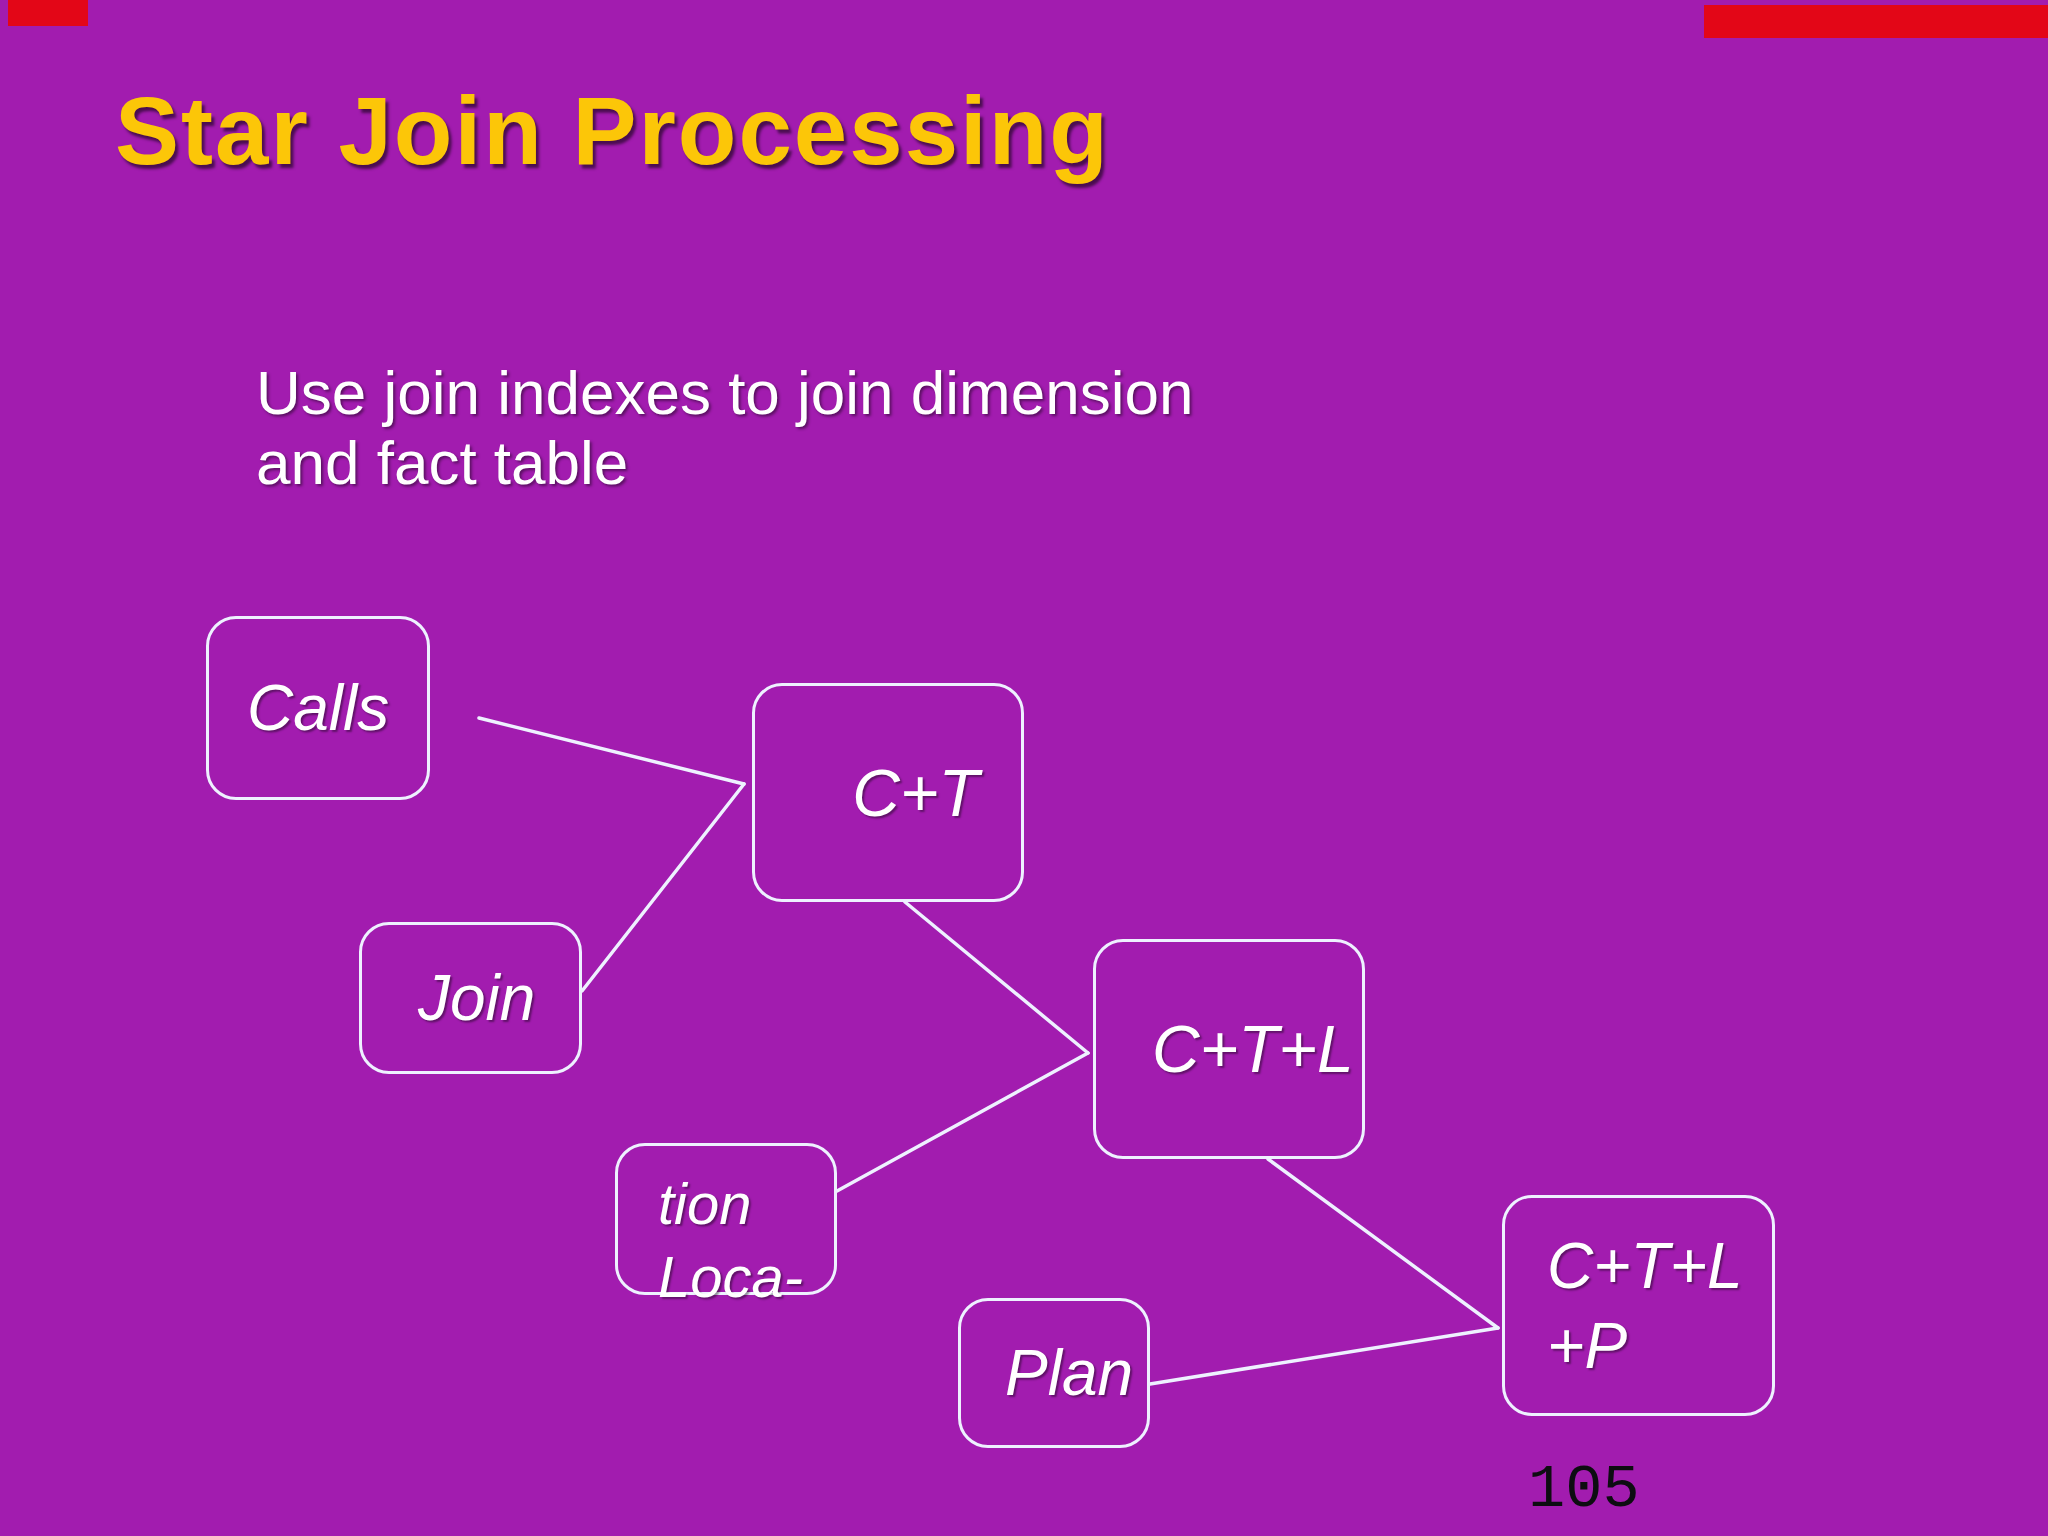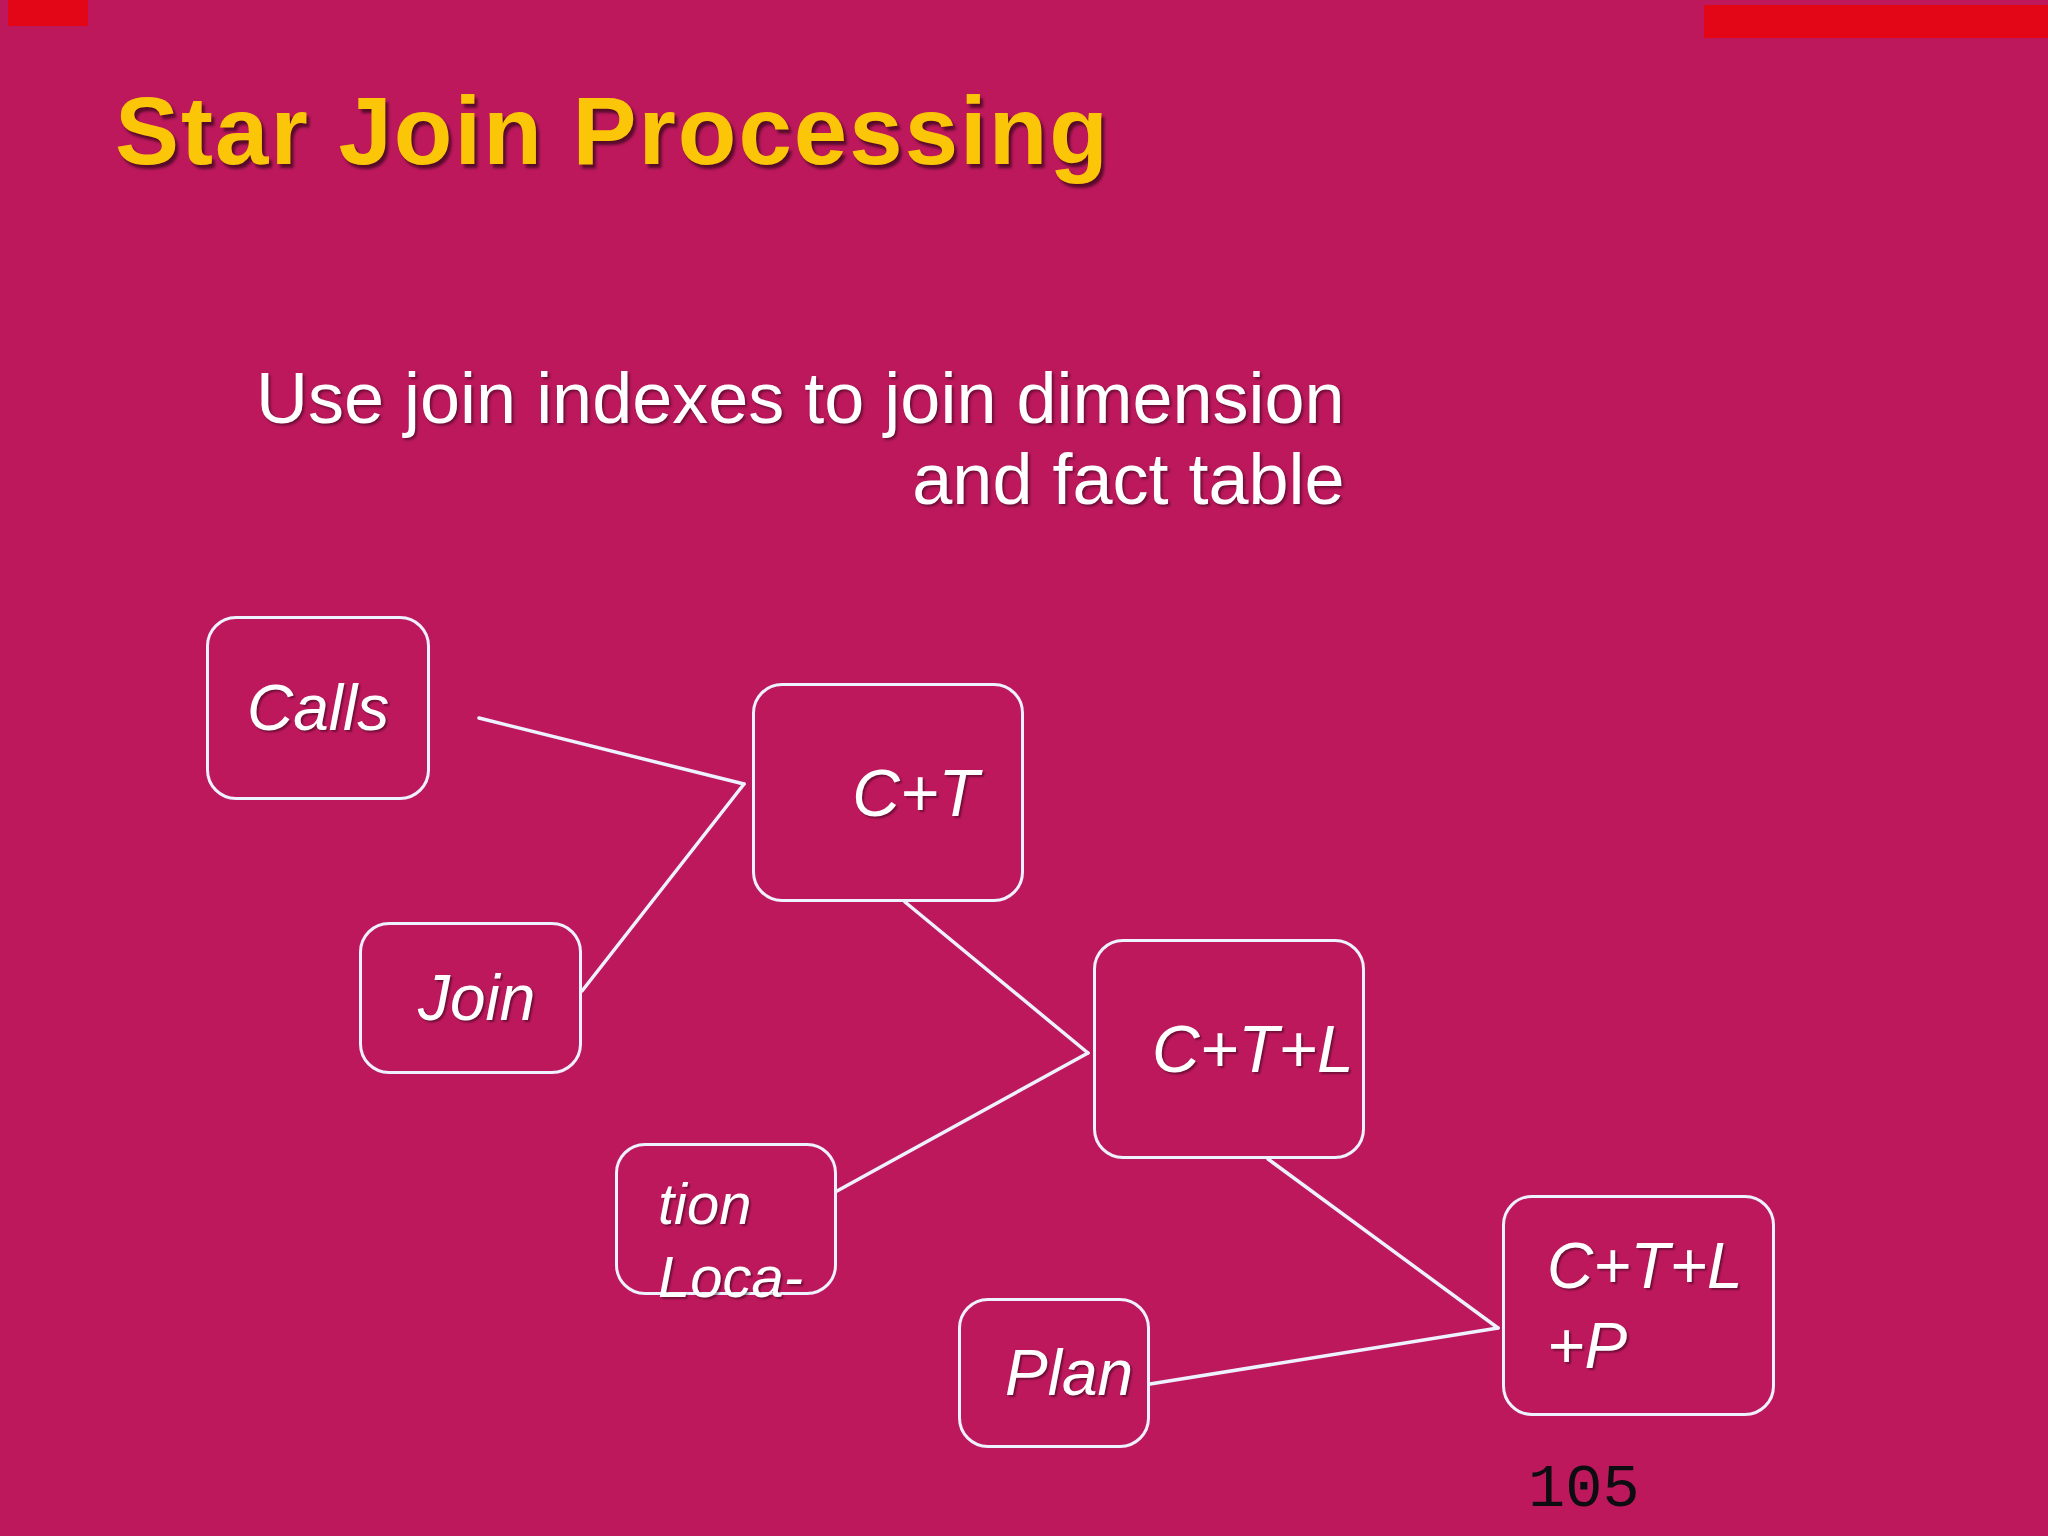--- a/index.html
+++ b/index.html
@@ -4,21 +4,21 @@
 <style>
   html, body {
     margin: 0;
     padding: 0;
     background: #0c0a6e;
   }
   .slide {
     position: relative;
     width: 2048px;
     height: 1536px;
-    background: #be185d;
+    background: #a21caf;
     overflow: hidden;
     font-family: "Liberation Sans", sans-serif;
   }
   .corner-marker {
     position: absolute;
     background: #e30617;
   }
   .corner-marker.left  { left: 8px;    top: 0;   width: 80px;  height: 26px; }
   .corner-marker.right { left: 1704px; top: 5px; width: 344px; height: 33px; }
 
@@ -32,26 +32,25 @@
     letter-spacing: 2px;
     color: #fcc608;
     text-shadow: 3px 4px 3px rgba(0,0,0,0.55);
     white-space: nowrap;
   }
   .body-text {
     position: absolute;
     left: 256px;
     top: 358px;
     color: #ffffff;
-    font-size: 72px;
+    font-size: 62px;
     line-height: 1.13;
     letter-spacing: 0px;
     text-shadow: 2px 2px 3px rgba(0,0,0,0.45);
     white-space: nowrap;
-    text-align: right;
   }
 
   svg.edges {
     position: absolute;
     left: 0;
     top: 0;
     width: 2048px;
     height: 1536px;
   }
   svg.edges line {

